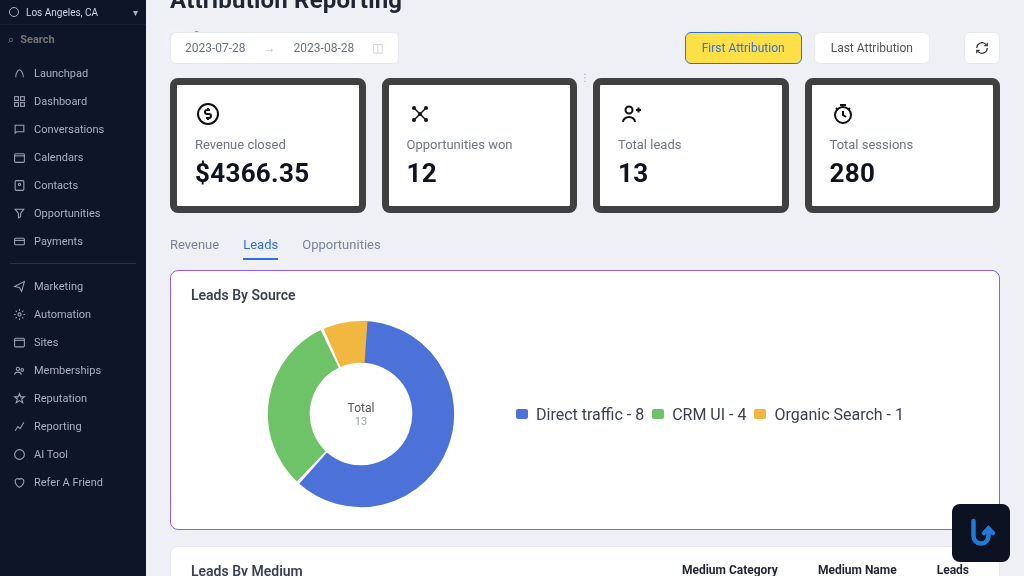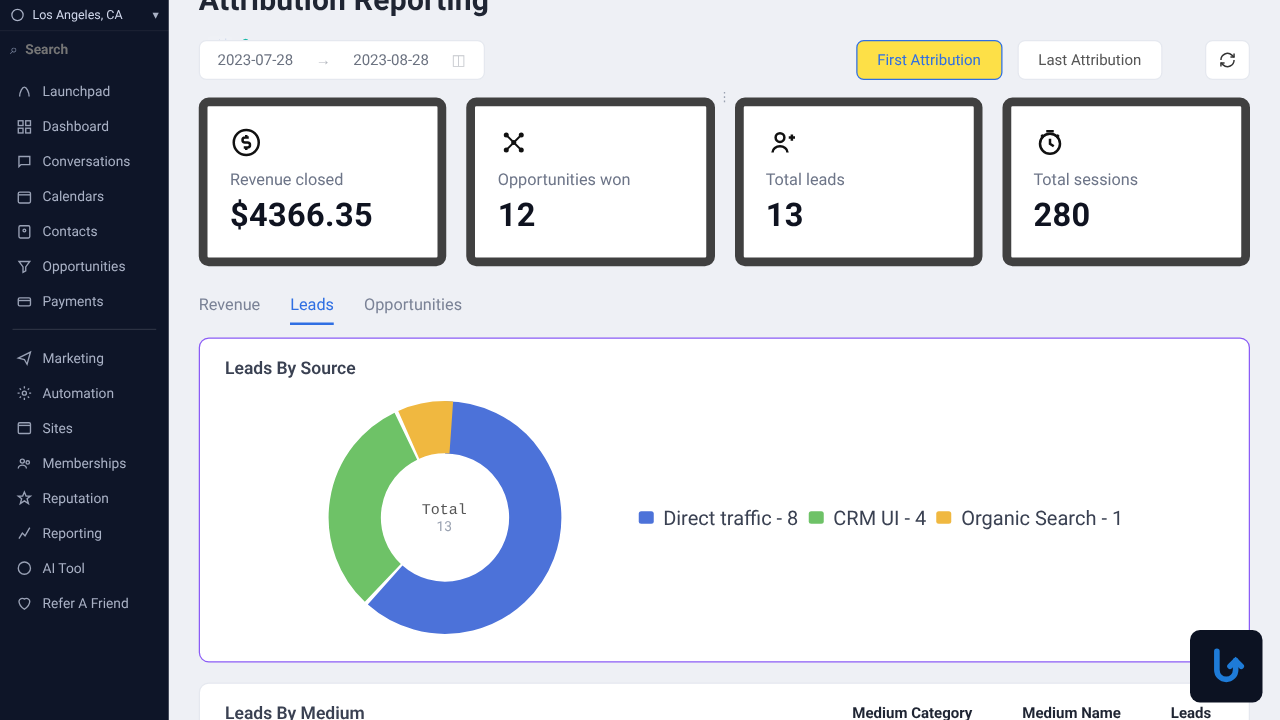--- a/index.html
+++ b/index.html
@@ -1,18 +1,18 @@
 <!DOCTYPE html>
 <html><head>
 <meta charset="utf-8">
 <style>
   * { box-sizing: border-box; margin: 0; padding: 0; font-family: -apple-system, BlinkMacSystemFont, "Segoe UI", Roboto, sans-serif; }
   html, body { width: 1024px; height: 576px; overflow: hidden; background: #eef0f5; }
   .app { display: flex; width: 100%; height: 100%; }
-  .sidebar { width: 135px; background: #0e1528; color: #a9b1c5; display: flex; flex-direction: column; font-size: 11px; }
+  .sidebar { width: 146px; background: #0e1528; color: #a9b1c5; display: flex; flex-direction: column; font-size: 11px; }
   .sb-top { padding: 6px 8px; display: flex; align-items: center; gap: 6px; border-bottom: 1px solid rgba(255,255,255,.05);}
   .sb-top .loc { flex: 1; color: #cfd6ea; font-size: 10px; white-space: nowrap; overflow: hidden; text-overflow: ellipsis;}
   .sb-search { padding: 4px 8px 10px; display:flex; align-items:center; gap:6px; position:relative;}
   .sb-search input { flex:1; background: transparent; border: none; color:#cfd6ea; font-size:11px; outline:none;font-weight:bold;}
   .sb-search .kbd { background: rgba(255,255,255,.1); color:#cfd6ea; font-size:8px; padding:1px 4px; border-radius:3px;}
   .sb-search .dot { width:16px; height:16px; border-radius:50%; background:#14b8a6; display:flex; align-items:center; justify-content:center;}
   .sb-item { display:flex; align-items:center; gap:8px; padding:7px 12px; cursor:pointer; color:#a9b1c5;}
   .sb-item .ico { width:14px; height:14px; display:flex; align-items:center; justify-content:center; opacity:.9;}
   .sb-sep { height:1px; background: rgba(255,255,255,.12); margin:8px 10px; }
   .main { flex:1; padding: 0 24px 0 24px; overflow:hidden; position:relative;}
@@ -30,21 +30,21 @@
   .card .lbl { color:#6d7588; font-size:13px; margin-bottom:6px;}
   .card .val { color:#0f1320; font-size:26px; font-weight:700; letter-spacing:.3px;}
   .drag-handle { text-align:center; color:#9aa2b1; font-size:10px; margin-top:-10px; height:6px;}
   .tabs { display:flex; gap:24px; margin:18px 0 10px; font-size:13px;}
   .tab { color:#7a8296; padding:6px 0; cursor:pointer;}
   .tab.active { color:#2f6fe3; border-bottom:2px solid #2f6fe3;}
   .panel { background:#fff; border:1px solid #8b5cf6; border-radius:8px; padding:16px 20px; margin-bottom:16px;}
   .panel-title { font-size:14px; font-weight:600; color:#3a4152; margin-bottom:8px;}
   .donut-wrap { display:flex; align-items:center; justify-content:center; gap:60px; padding:8px 0 4px;}
   .donut-center { position:absolute; text-align:center; color:#555;}
-  .donut-center .t{font-size:12px; color:#555;font-family:Liberation Mono, monospace;}
+  .donut-center .t{font-size:12px; color:#555;}
   .donut-center .n{font-size:11px; color:#9aa2b1;}
   .legend { display:flex; gap:8px; font-size:16px; color:#3a4152;}
   .legend .row{display:flex; align-items:center; gap:8px;}
   .legend .sw{width:12px;height:10px;border-radius:2px;}
   .panel2 { background:#fff; border:1px solid #e5e8ef; border-radius:8px; padding:16px 20px; display:flex; align-items:flex-start; gap:40px;}
   .col-hdr { font-size:12px; font-weight:700; color:#1f2533; filter: blur(.4px);}
   .watermark { position:absolute; right:14px; bottom:14px; width:58px; height:58px; background:#0c1222; border-radius:8px; display:flex; align-items:center; justify-content:center;}
   svg { display:block; }
 </style>
 </head>

